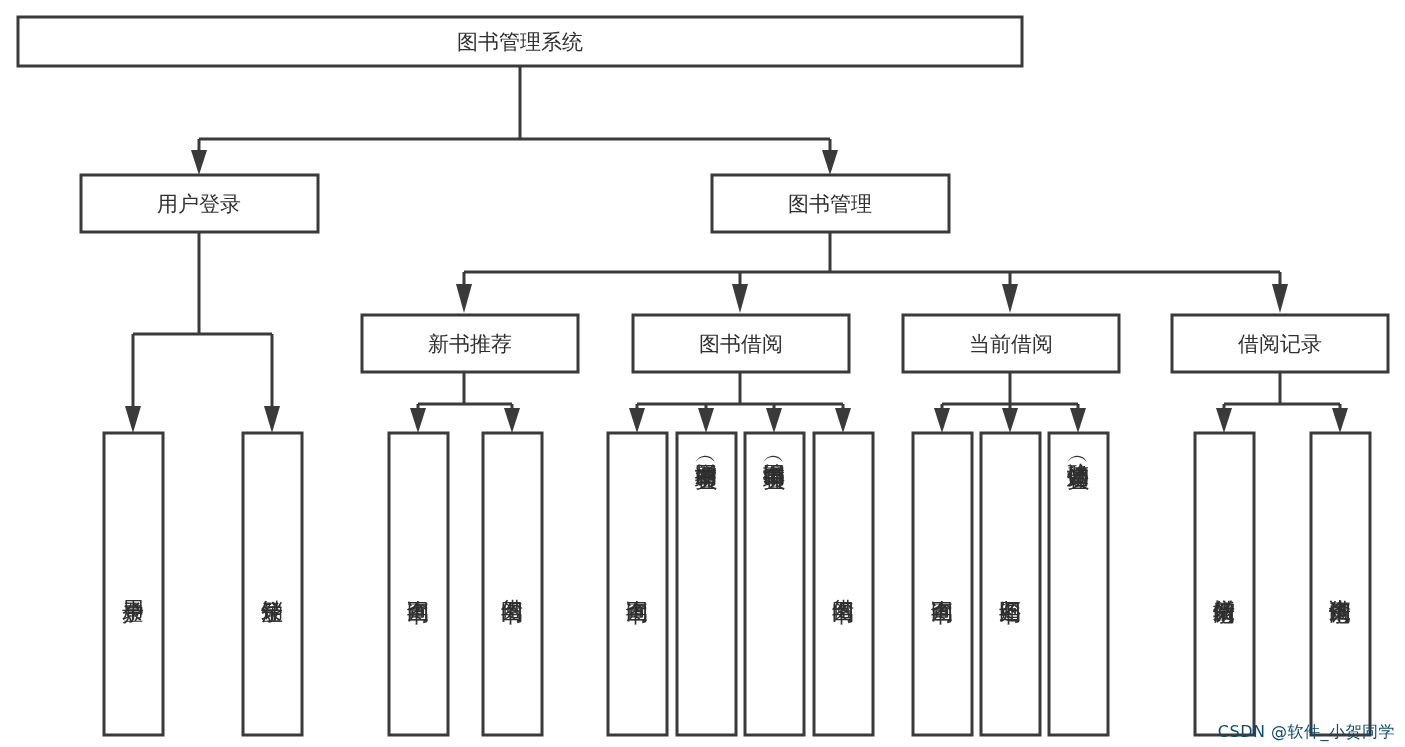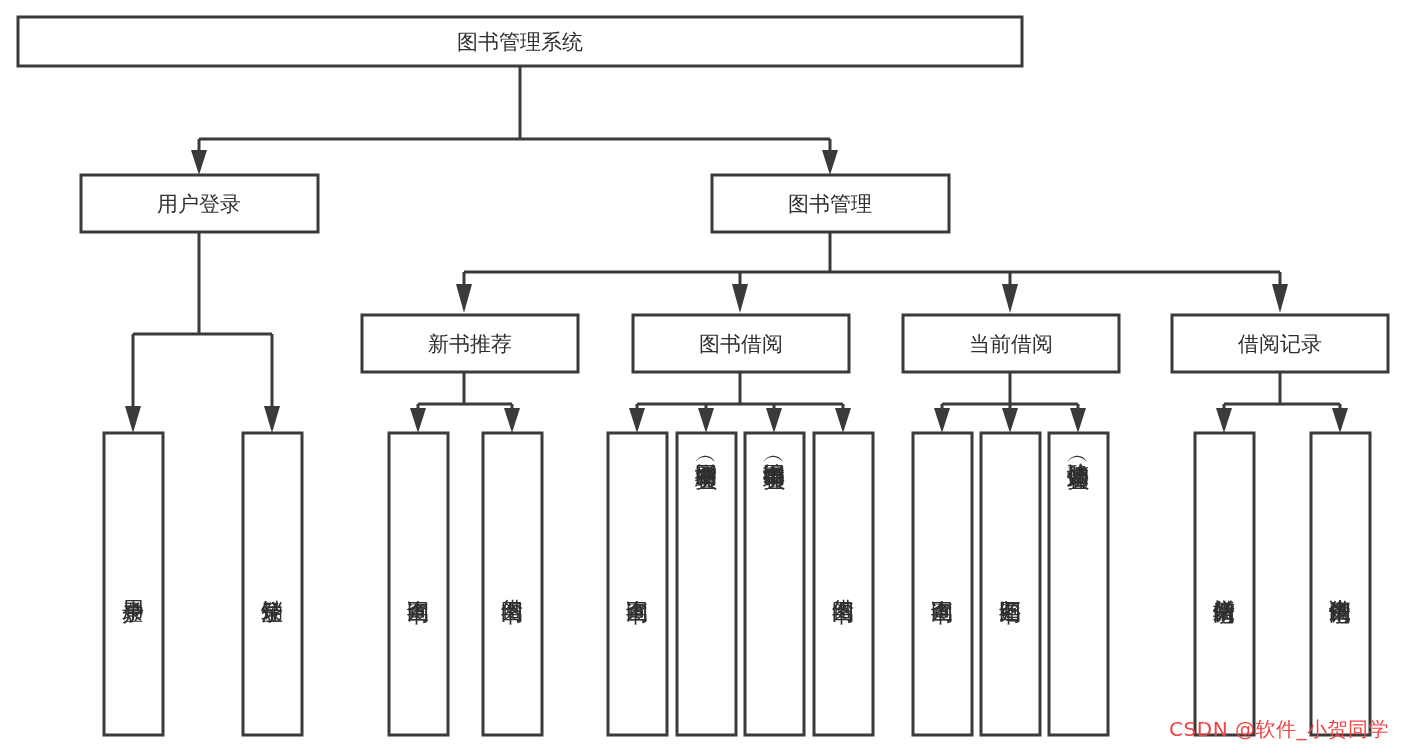--- a/index.html
+++ b/index.html
@@ -39,24 +39,24 @@
   }
   .node-label{
     fill:#2f2f2f;
     font-family:"DejaVu Sans","Liberation Sans",sans-serif;
     font-size:21px;
     text-anchor:middle;
     dominant-baseline:middle;
   }
   .watermark{
     position:absolute;
-    right:16px;
+    right:10px;
     bottom:4px;
-    color:#ef4444;
-    font-size:20px;
+    color:#0c4a6e;
+    font-size:16px;
     font-family:"DejaVu Sans","Liberation Sans",sans-serif;
     letter-spacing:0.5px;
     white-space:nowrap;
     user-select:none;
   }
 </style>
 </head>
 <body>
 
 <div id="stage">

